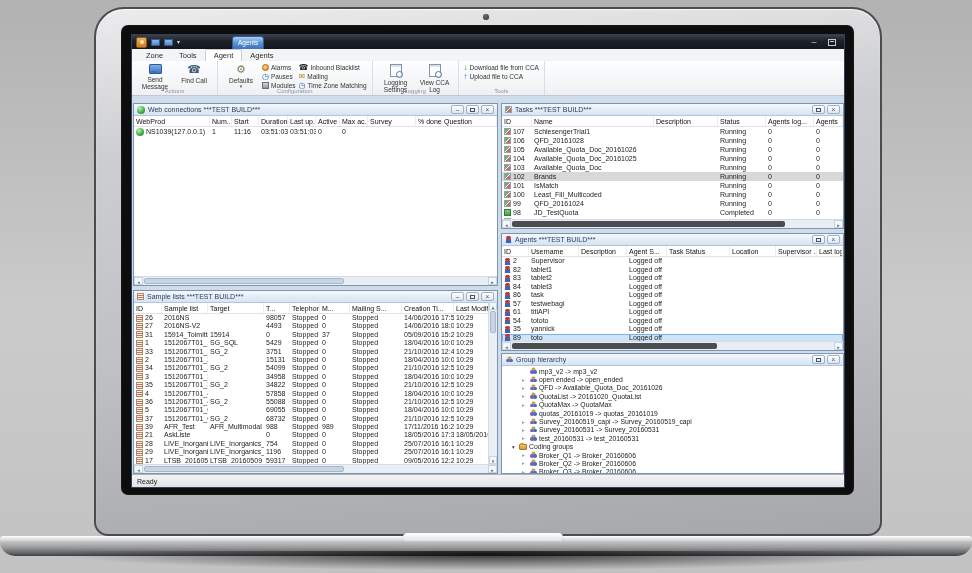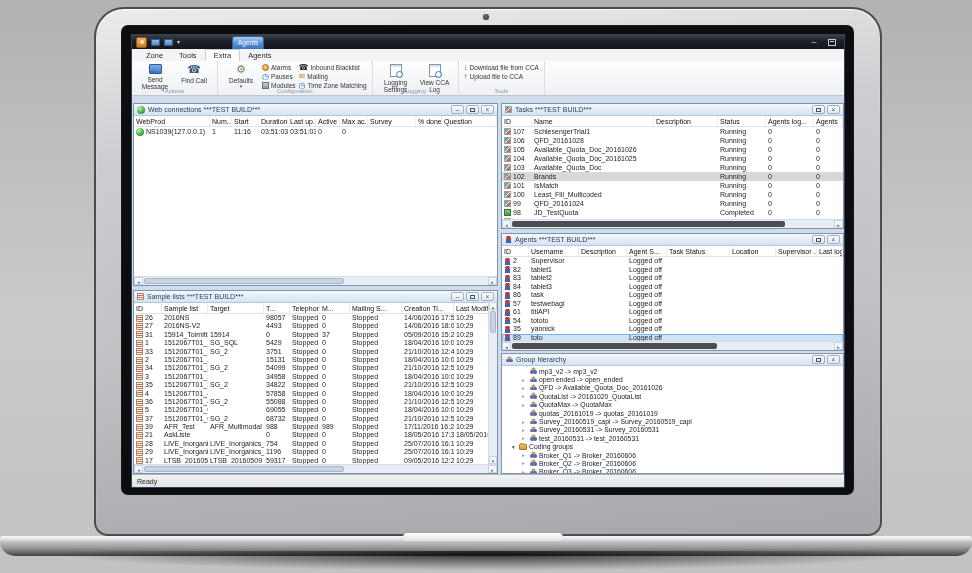--- a/index.html
+++ b/index.html
@@ -169,21 +169,21 @@
         <span class="ctxtab">Agents</span>
         <span class="winbtns">
           <span class="winbtn">–</span>
           <span class="restore"></span>
         </span>
       </div>
 
       <div class="tabrow">
         <span class="tab">Zone</span>
         <span class="tab">Tools</span>
-        <span class="tab sel">Extra</span>
+        <span class="tab sel">Agent</span>
         <span class="tab">Agents</span>
       </div>
 
       <div class="ribbon">
         <div class="rgroup">
           <div class="bigbtn">
             <span class="bicon ic-sendmsg"></span>
             <span>Send Message</span>
           </div>
           <div class="bigbtn">

